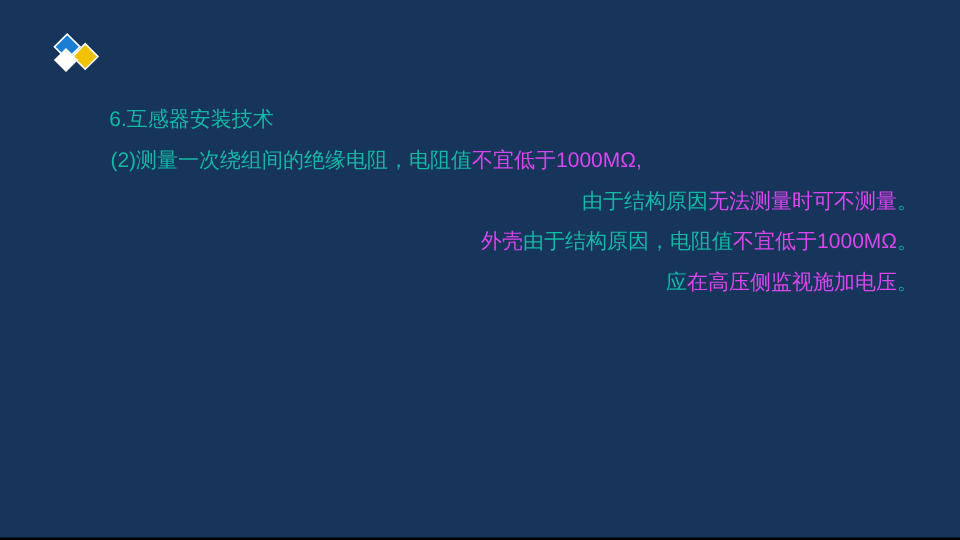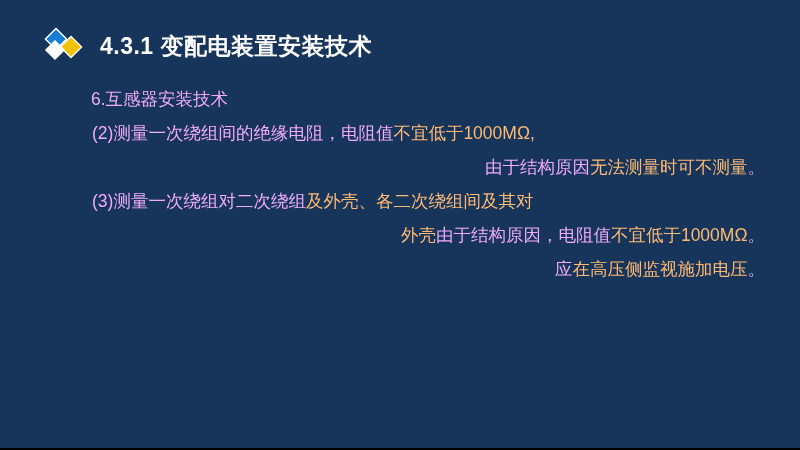--- a/index.html
+++ b/index.html
@@ -69,64 +69,60 @@
     padding-left: 46px;
   }
   .line.indent {
     padding-left: 47px;
   }
   .line.flush {
     padding-left: 0;
     text-align: right;
   }
   .hl {
-    color: #fdba74;
+    color: #d946ef;
   }
   .wt {
-    color: #f0abfc;
+    color: #14b8a6;
   }
 </style>
 </head>
 <body>
 
 <div id="slide">
 
   <div id="header">
 
     <div id="logo">
       <svg width="44" height="40" viewBox="0 0 44 40">
         <g>
           <rect x="4.5" y="4.5" width="15" height="15" transform="rotate(45 12 12)" fill="#1a7fd4" stroke="#ffffff" stroke-width="1.4"></rect>
           <rect x="19.5" y="12.5" width="15" height="15" transform="rotate(45 27 20)" fill="#f2c200" stroke="#ffffff" stroke-width="1.4"></rect>
           <rect x="4.5" y="16.5" width="13" height="13" transform="rotate(45 11 23)" fill="#ffffff" stroke="#ffffff" stroke-width="1.2"></rect>
         </g>
       </svg>
     </div>
 
-    <div id="slide-title">4.3.1  变配电装置安装技术</div>
   </div>
 
   <div id="body-text">
 
     <div class="line sub">
       <span class="wt">6.互感器安装技术</span>
     </div>
 
 
     <div class="line indent">
       <span class="wt">(2)测量一次绕组间的绝缘电阻，电阻值</span><span class="hl">不宜低于1000MΩ,</span>
     </div>
 
     <div class="line flush">
       <span class="wt">由于结构原因</span><span class="hl">无法测量时可不测量</span><span class="wt">。</span>
     </div>
 
-    <div class="line indent">
-      <span class="wt">(3)测量一次绕组对二次绕组</span><span class="hl">及外壳、各二次绕组间及其对</span>
-    </div>
 
     <div class="line flush">
       <span class="hl">外壳</span><span class="wt">由于结构原因，电阻值</span><span class="hl">不宜低于1000MΩ</span><span class="wt">。</span>
     </div>
 
 
 
     <div class="line flush">
       <span class="wt">应</span><span class="hl">在高压侧监视施加电压</span><span class="wt">。</span>
     </div>

